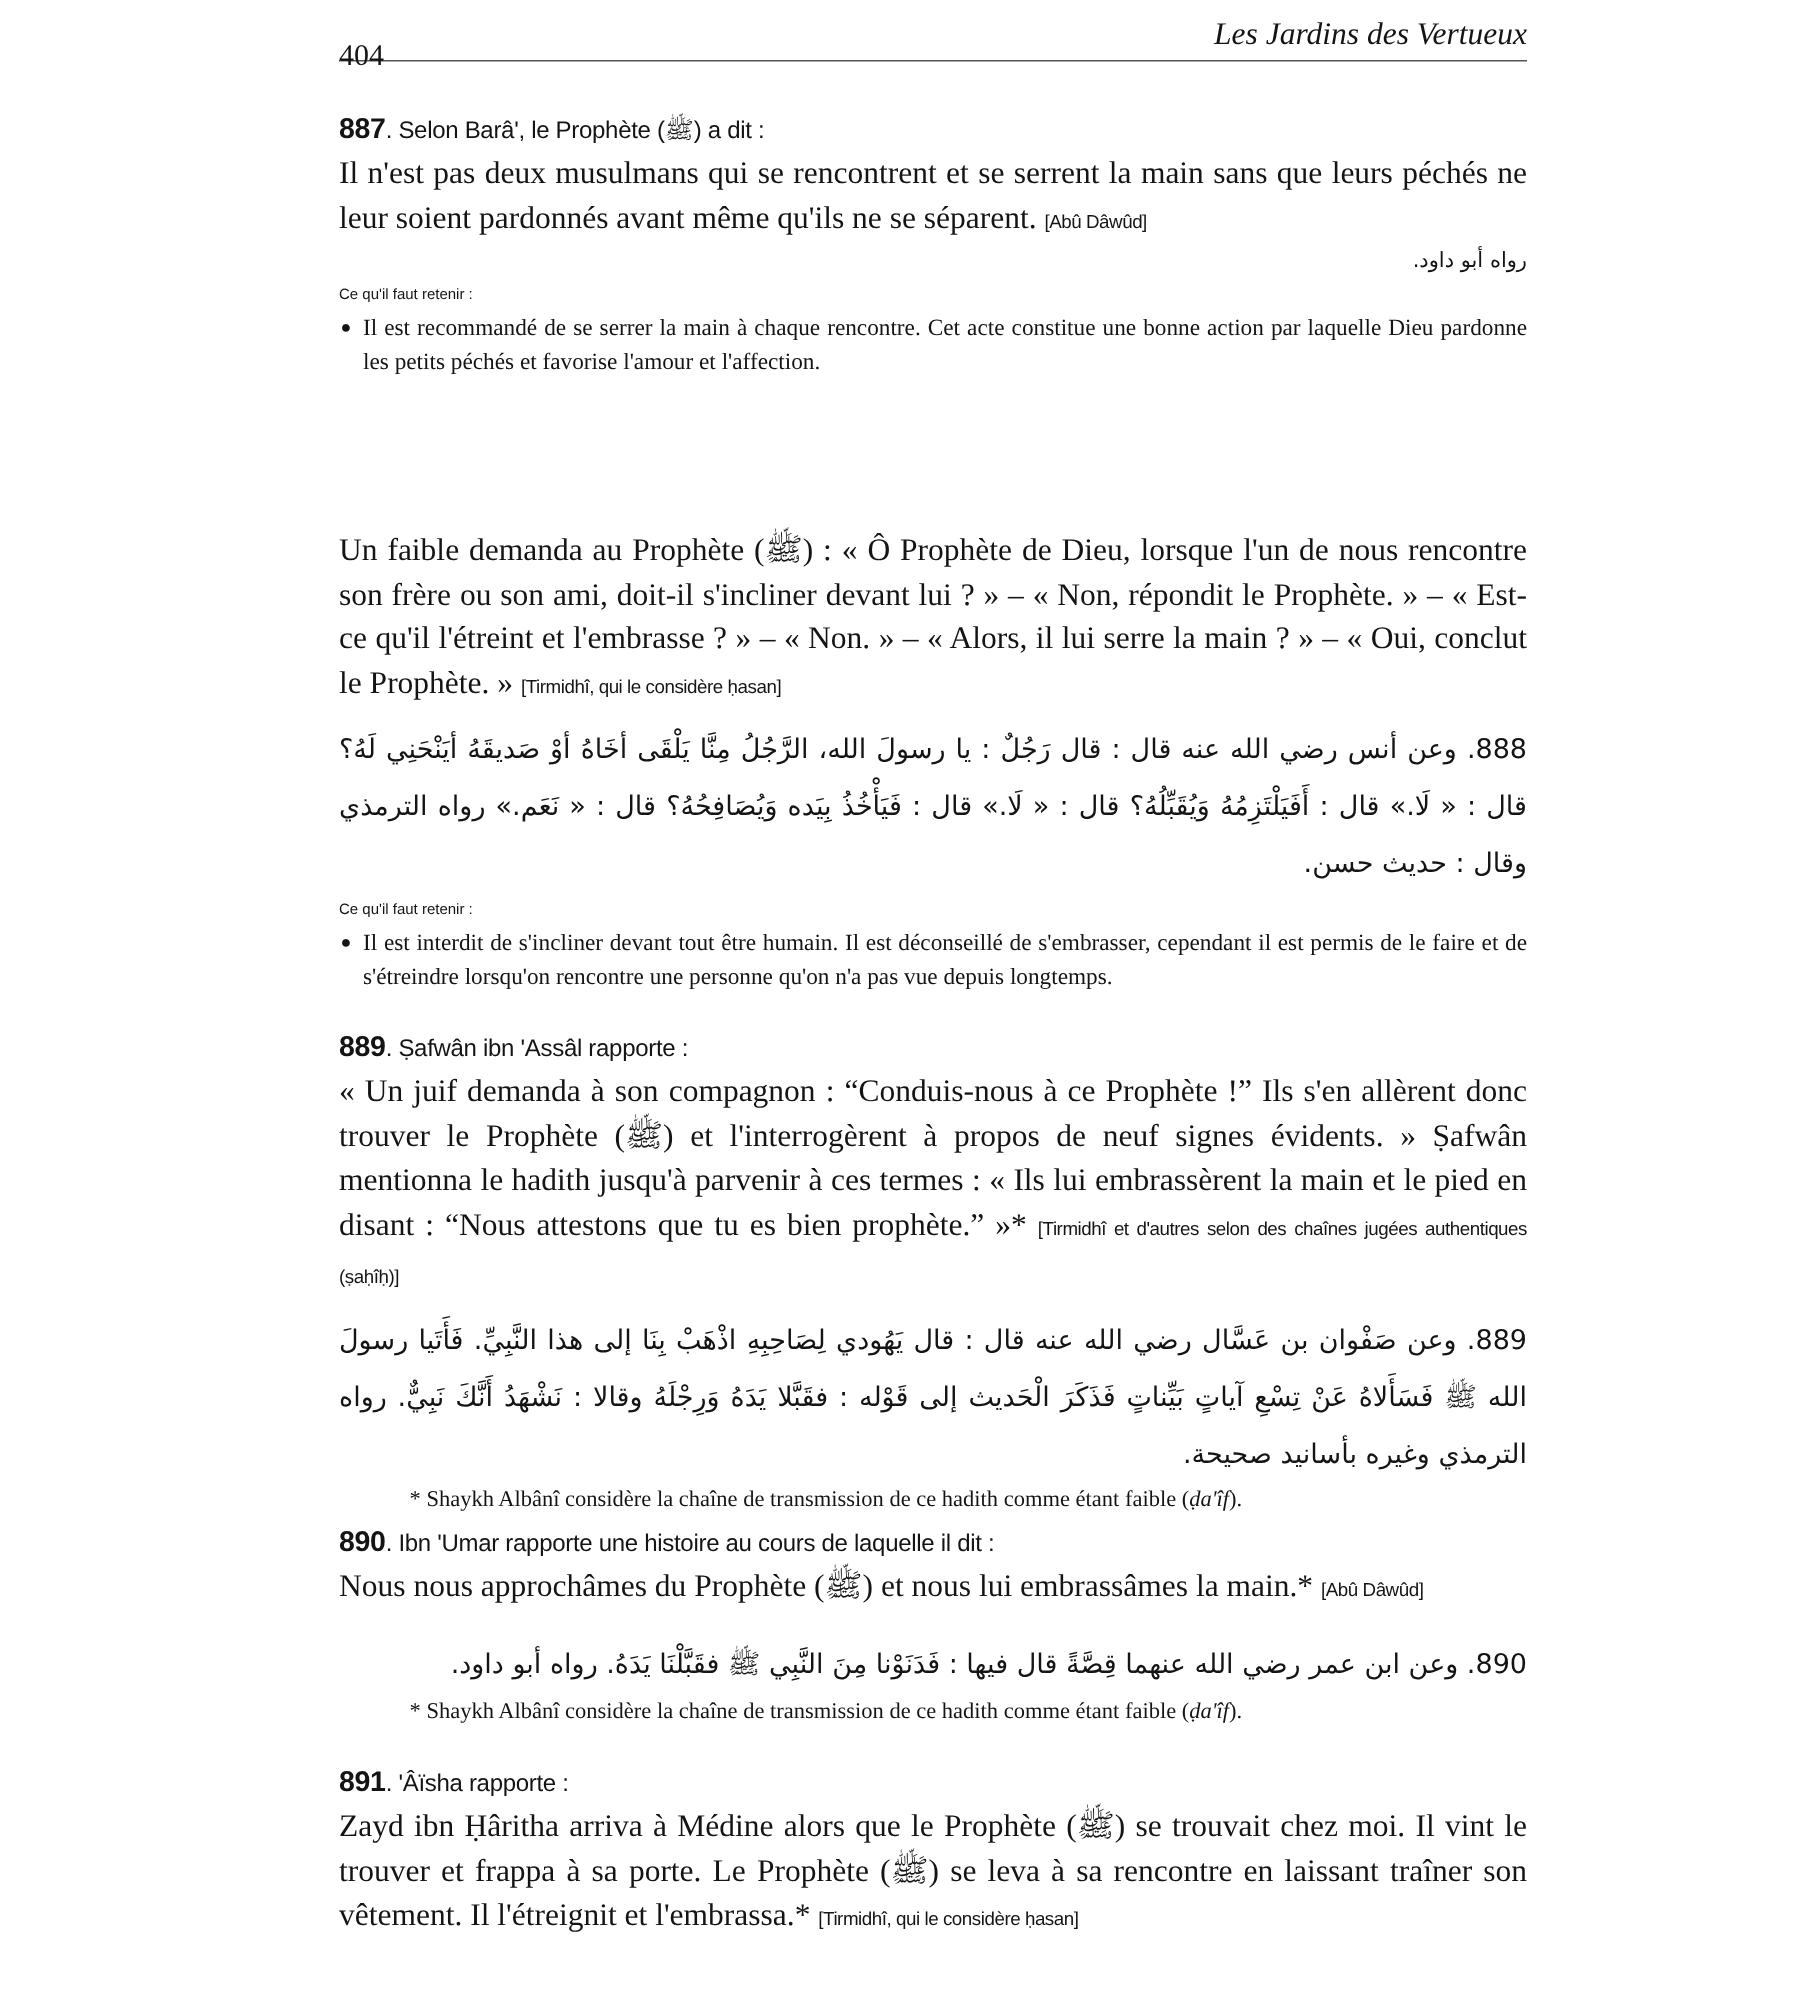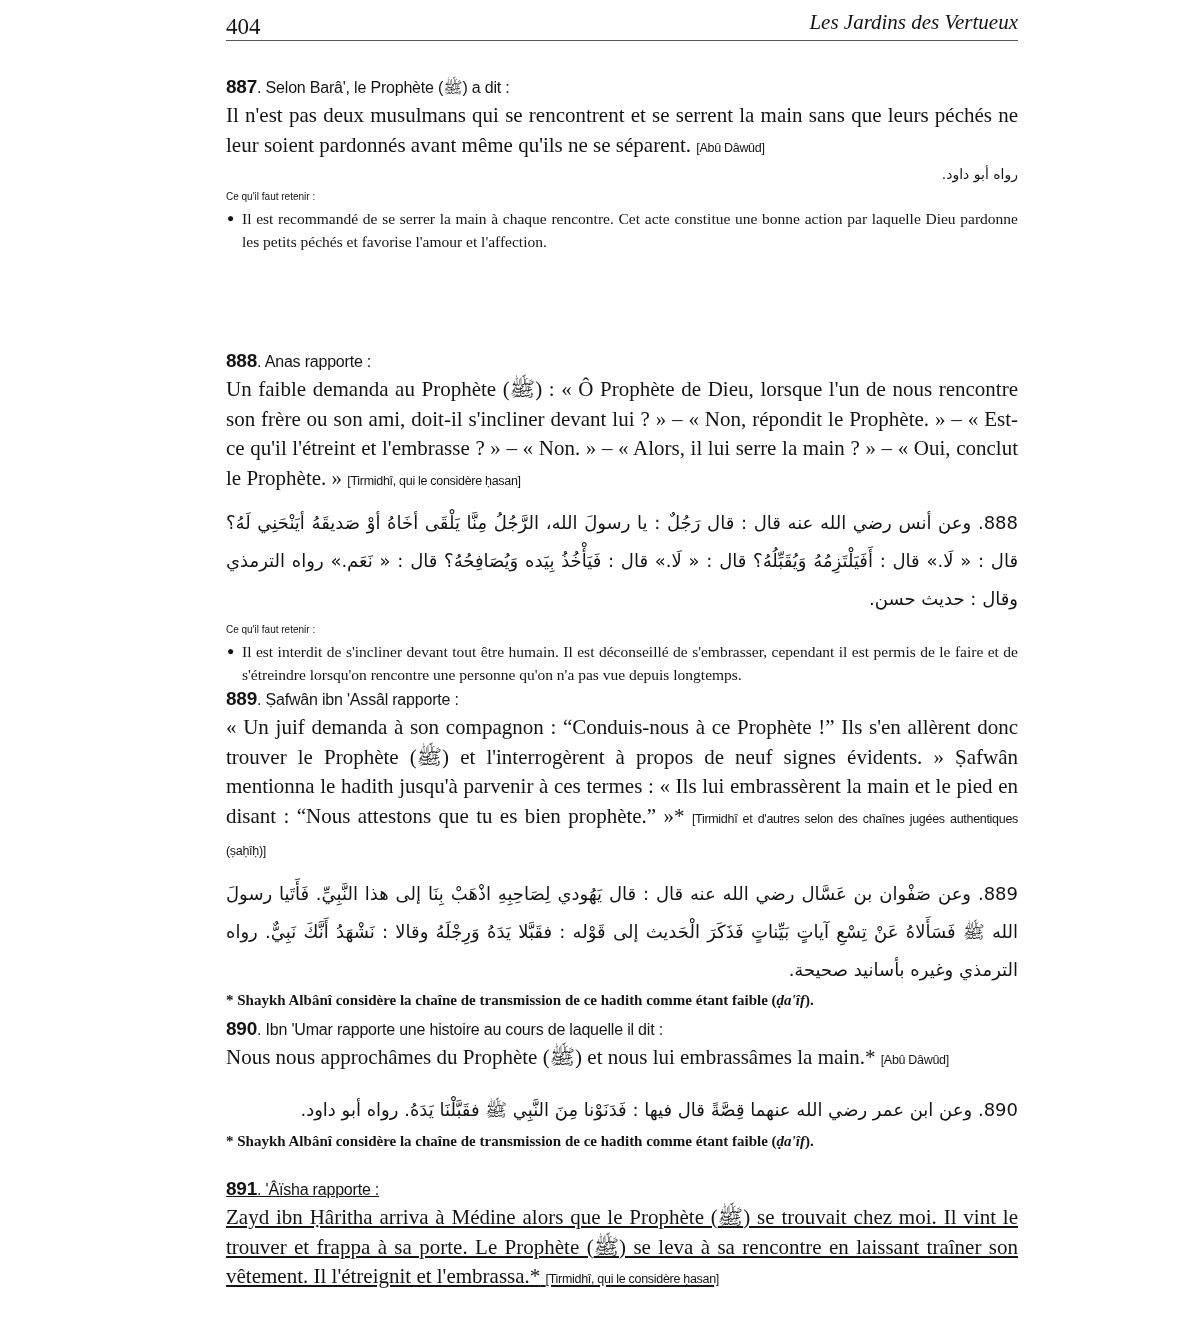--- a/index.html
+++ b/index.html
@@ -5,21 +5,21 @@
     html, body { margin: 0; padding: 0; background: #ffffff; }
     body {
       width: 1200px; height: 1328px; position: relative; overflow: hidden;
       color: #141414;
       font-family: "Liberation Serif", "DejaVu Serif", serif;
     }
     .page { position: absolute; left: 226px; top: 0; width: 792px; }
     .running-head {
       position: relative; height: 40px; border-bottom: 1.5px solid #555;
     }
-    .page-number { position: absolute; left: 0; top: 14px; font-size: 23px; }
+    .page-number { position: absolute; left: 0; top: 26px; font-size: 20px; }
     .book-title {
       position: absolute; right: 0; top: 10px; font-size: 21px; font-style: italic;
     }
     .entry { position: absolute; left: 0; width: 792px; }
     .entry-heading {
       font-family: "Liberation Sans", "DejaVu Sans", sans-serif;
       font-size: 16px; line-height: 22px; letter-spacing: -0.2px;
     }
     .entry-number { font-weight: bold; font-size: 19px; }
     .translation {
@@ -37,21 +37,21 @@
     .arabic-source { direction: rtl; text-align: right; font-family: "DejaVu Sans", sans-serif; font-size: 14px; line-height: 22px; }
     .retain-label {
       font-family: "Liberation Sans", "DejaVu Sans", sans-serif;
       font-size: 10px; line-height: 20px; margin-top: 2px;
     }
     .bullet {
       position: relative; padding-left: 16px; font-size: 15.5px; line-height: 23px;
       text-align: justify;
     }
     .bullet-dot { position: absolute; left: 1px; top: 0; font-size: 12px; }
-    .footnote { font-size: 15px; line-height: 22px; font-weight: bold; }
+    .footnote { font-size: 15px; line-height: 22px; font-weight: normal; margin-left: 47px; }
     .footnote .italic { font-style: italic; }
   </style>
 </head>
 <body>
 
 <div class="page">
 
   <div class="running-head">
     <span class="page-number">404</span>
     <span class="book-title">Les Jardins des Vertueux</span>
@@ -67,23 +67,20 @@
     </div>
     <div class="arabic-source">رواه أبو داود.</div>
     <div class="retain-label">Ce qu'il faut retenir :</div>
     <div class="bullet">
       <span class="bullet-dot">●</span>
       <span>Il est recommandé de se serrer la main à chaque rencontre. Cet acte constitue une bonne action par laquelle Dieu pardonne les petits péchés et favorise l'amour et l'affection.</span>
     </div>
   </div>
 
   <div class="entry" style="top:350px;">
-    <div class="entry-heading">
-      <span class="entry-number">888</span><span>. Anas rapporte :</span>
-    </div>
     <div class="translation">
       <span>Un faible demanda au Prophète (ﷺ) : « Ô Prophète de Dieu, lorsque l'un de nous rencontre son frère ou son ami, doit-il s'incliner devant lui ? » – « Non, répondit le Prophète. » – « Est-ce qu'il l'étreint et l'embrasse ? » – « Non. » – « Alors, il lui serre la main ? » – « Oui, conclut le Prophète. »</span>
       <span class="source">[Tirmidhî, qui le considère ḥasan]</span>
     </div>
     <div class="arabic" style="line-height:38px;">888. وعن أنس رضي الله عنه قال : قال رَجُلٌ : يا رسولَ الله، الرَّجُلُ مِنَّا يَلْقَى أخَاهُ أوْ صَديقَهُ أيَنْحَنِي لَهُ؟ قال : « لَا.» قال : أَفَيَلْتَزِمُهُ وَيُقَبِّلُهُ؟ قال : « لَا.» قال : فَيَأْخُذُ بِيَده وَيُصَافِحُهُ؟ قال : « نَعَم.» رواه الترمذي وقال : حديث حسن.</div>
     <div class="retain-label">Ce qu'il faut retenir :</div>
     <div class="bullet">
       <span class="bullet-dot">●</span>
       <span>Il est interdit de s'incliner devant tout être humain. Il est déconseillé de s'embrasser, cependant il est permis de le faire et de s'étreindre lorsqu'on rencontre une personne qu'on n'a pas vue depuis longtemps.</span>
     </div>
@@ -110,21 +107,21 @@
     <div class="translation">
       <span>Nous nous approchâmes du Prophète (ﷺ) et nous lui embrassâmes la main.*</span>
       <span class="source">[Abû Dâwûd]</span>
     </div>
     <div class="arabic short" style="margin-top:14px;">890. وعن ابن عمر رضي الله عنهما قِصَّةً قال فيها : فَدَنَوْنا مِنَ النَّبِي ﷺ فقَبَّلْنَا يَدَهُ. رواه أبو داود.</div>
     <div class="footnote">
       <span>* Shaykh Albânî considère la chaîne de transmission de ce hadith comme étant faible (</span><span class="italic">ḍa'îf</span><span>).</span>
     </div>
   </div>
 
-  <div class="entry" style="top:1178px;text-decoration:underline;">
+  <div class="entry" style="top:1178px;">
     <div class="entry-heading">
       <span class="entry-number">891</span><span>. 'Âïsha rapporte :</span>
     </div>
     <div class="translation">
       <span>Zayd ibn Ḥâritha arriva à Médine alors que le Prophète (ﷺ) se trouvait chez moi. Il vint le trouver et frappa à sa porte. Le Prophète (ﷺ) se leva à sa rencontre en laissant traîner son vêtement. Il l'étreignit et l'embrassa.*</span>
       <span class="source">[Tirmidhî, qui le considère ḥasan]</span>
     </div>
   </div>
 
 </div>

